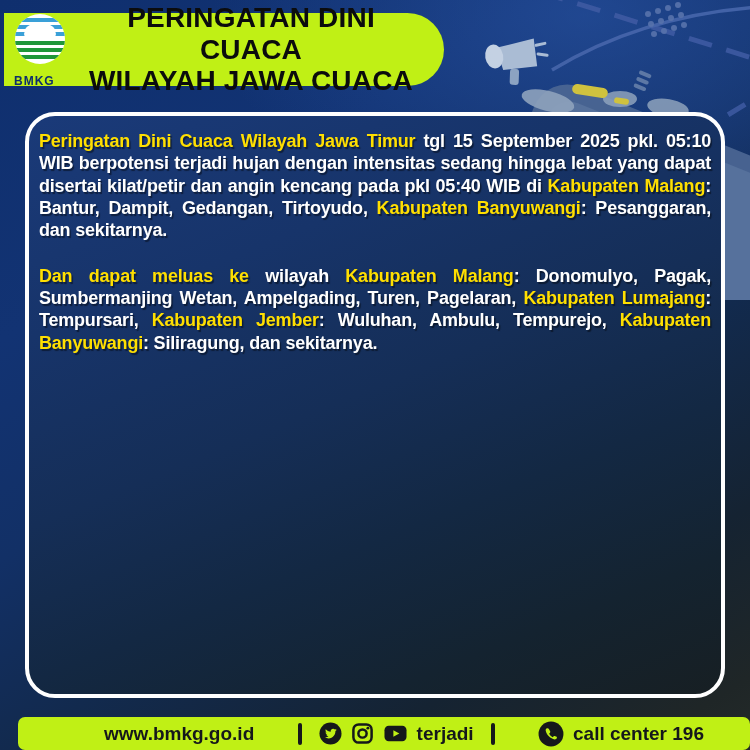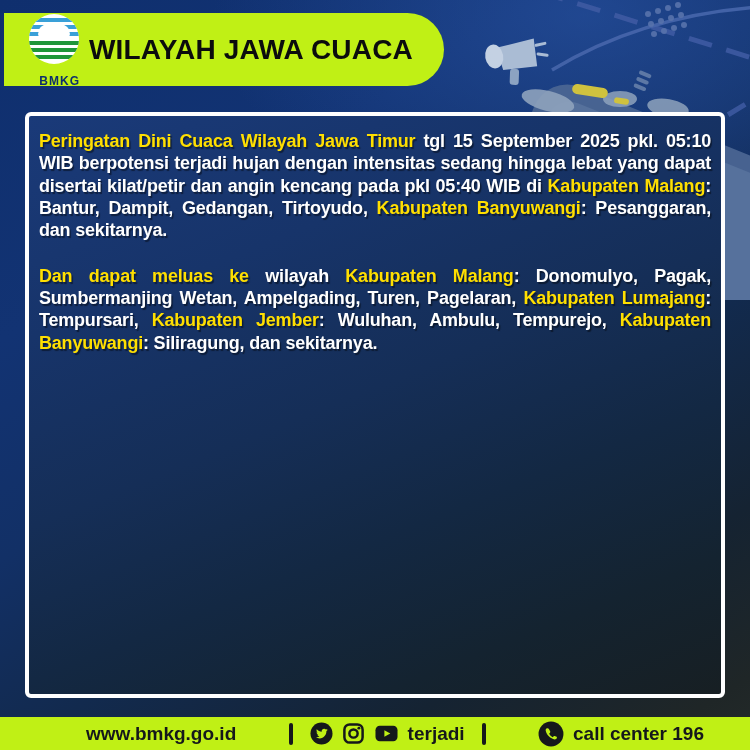--- a/index.html
+++ b/index.html
@@ -12,46 +12,46 @@
   }
   svg{display:block}
   
   .bg-art{position:absolute;top:0;left:0;pointer-events:none}
   
   .header-box{
     position:absolute;left:4px;top:13px;width:440px;height:73px;
     background:#c0f015;border-radius:0 40px 40px 0;
     display:flex;align-items:center;padding-left:10px;box-sizing:border-box;
   }
-  .logo{width:66px;display:flex;flex-direction:column;align-items:flex-end;gap:9px;}
+  .logo{width:66px;display:flex;flex-direction:column;align-items:flex-start;gap:9px;}
   .logo-text{font-size:12px;font-weight:bold;color:#0d2f6b;letter-spacing:1px;line-height:1;margin-top:1px;}
   .header-title{flex:1;text-align:center;color:#0b0c0d;font-weight:bold;
     font-size:28px;line-height:1.12;letter-spacing:.2px;padding-right:22px;}
   
   .alert-box{
     position:absolute;left:25px;right:25px;top:112px;height:586px;box-sizing:border-box;
-    border:4px solid #ffffff;border-radius:6px;
+    border:4px solid #ffffff;border-radius:30px;
     background:linear-gradient(158deg,#1a3a79 0%,#17346a 26%,#152e57 48%,#132843 66%,#142330 84%,#171f23 100%);
     padding:14px 10px;
   }
   .para{
     margin:0 0 23px 0;color:#ffffff;font-weight:bold;font-size:18px;line-height:1.24;
     text-align:justify;text-align-last:left;letter-spacing:-.2px;
     text-shadow:1.5px 1.5px 1px rgba(0,0,0,.45);
   }
   .para.p2{margin-bottom:24px}
   .para.p3{margin-bottom:18px}
   .para.p4{margin-bottom:0}
   .yellow{color:#ffdf00}
   
   .footer{
-    position:absolute;left:0;right:0;bottom:0;height:33px;background:#c0f015;
+    position:absolute;left:18px;right:0;bottom:0;height:33px;background:#c0f015;
     display:flex;align-items:center;justify-content:space-between;
     padding:0 46px 0 86px;box-sizing:border-box;
-    color:#15181b;font-weight:bold;font-size:19px;
+    color:#15181b;font-weight:bold;font-size:19px;border-radius:7px;
   }
   .f-group{display:flex;align-items:center;gap:9px;}
   .f-sep{width:4px;height:22px;background:#15181b;border-radius:2px;}
   .f-sep.left{margin-right:8px}
   .f-sep.right{margin-left:8px}
 </style>
 </head>
 <body>
 
 <div class="poster">
@@ -123,20 +123,21 @@
           <ellipse cx="18" cy="21" rx="8" ry="5" fill="#ffffff"></ellipse>
           <ellipse cx="34" cy="21" rx="8" ry="5" fill="#ffffff"></ellipse>
           <rect x="0" y="28" width="52" height="4" fill="#1f9639"></rect>
           <rect x="0" y="35" width="52" height="4" fill="#1f9639"></rect>
           <rect x="0" y="42" width="52" height="4" fill="#1f9639"></rect>
         </g>
       </svg>
       <div class="logo-text">BMKG</div>
     </div>
     <div class="header-title">
+      <div>PERINGATAN DINI CUACA</div>
       <div>WILAYAH JAWA CUACA</div>
     </div>
   </div>
 
   <div class="alert-box">
     <p class="para p1"><span class="yellow">Peringatan Dini Cuaca Wilayah Jawa Timur</span><span> tgl 15 September 2025 pkl. 05:10 WIB berpotensi terjadi hujan dengan intensitas sedang hingga lebat yang dapat disertai kilat/petir dan angin kencang pada pkl 05:40 WIB di </span><span class="yellow">Kabupaten Malang</span><span>: Bantur, Dampit, Gedangan, Tirtoyudo, </span><span class="yellow">Kabupaten Banyuwangi</span><span>: Pesanggaran, dan sekitarnya.</span></p>
 
     <p class="para p2"><span class="yellow">Dan dapat meluas ke</span><span> wilayah </span><span class="yellow">Kabupaten Malang</span><span>: Donomulyo, Pagak, Sumbermanjing Wetan, Ampelgading, Turen, Pagelaran, </span><span class="yellow">Kabupaten Lumajang</span><span>: Tempursari, </span><span class="yellow">Kabupaten Jember</span><span>: Wuluhan, Ambulu, Tempurejo, </span><span class="yellow">Kabupaten Banyuwangi</span><span>: Siliragung, dan sekitarnya.</span></p>
 
 

